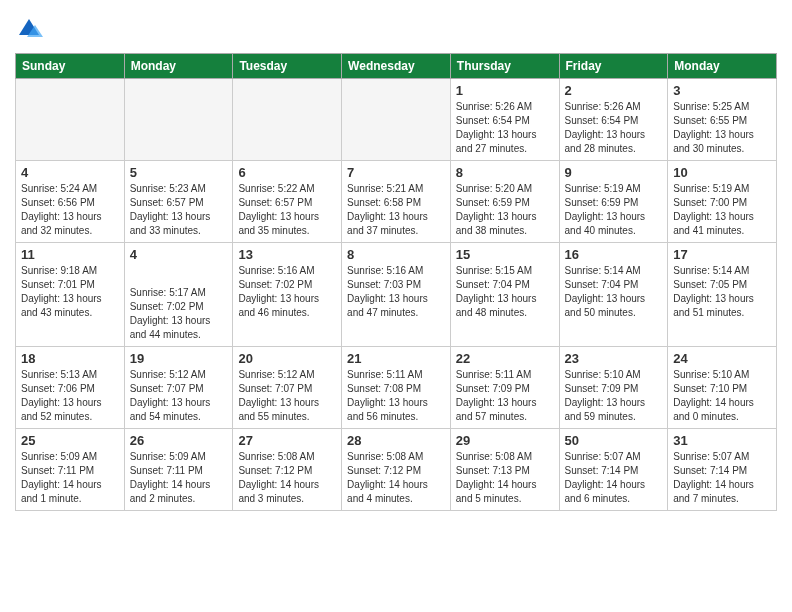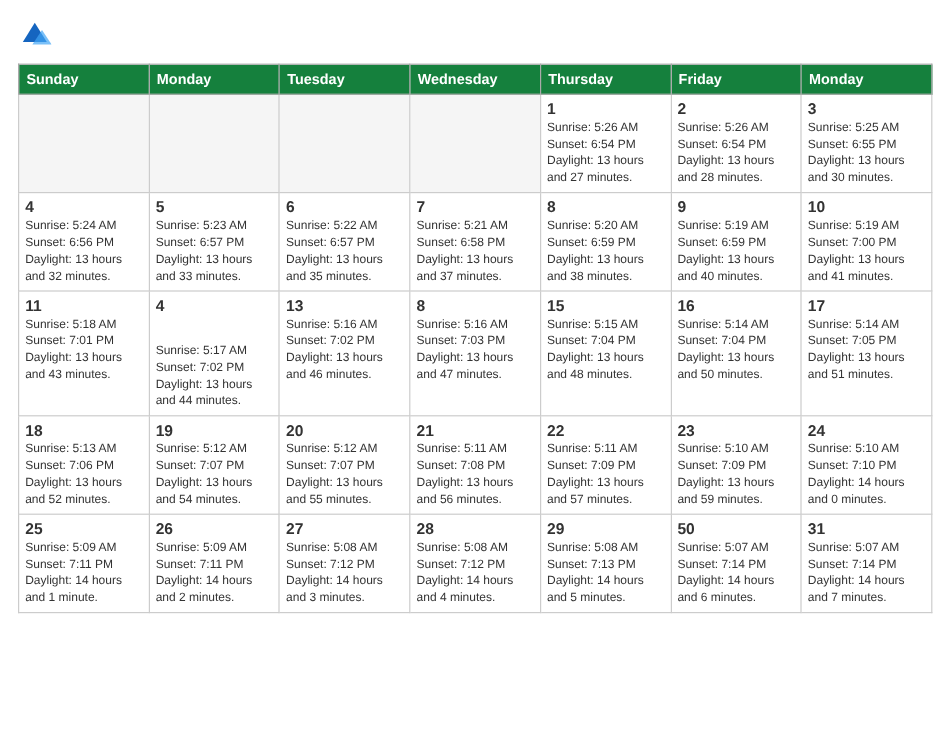--- a/index.html
+++ b/index.html
@@ -196,21 +196,21 @@
           <span class="day-number">10</span>
           <div class="day-info" style="white-space: pre-line;">Sunrise: 5:19 AM
 Sunset: 7:00 PM
 Daylight: 13 hours
 and 41 minutes.</div>
         </td>
       </tr>
       <tr>
         <td>
           <span class="day-number">11</span>
-          <div class="day-info" style="white-space: pre-line;">Sunrise: 5:18 AM
+          <div class="day-info" style="white-space: pre-line;">Sunrise: 9:18 AM
 Sunset: 7:01 PM
 Daylight: 13 hours
 and 43 minutes.</div>
         </td>
         <td>
           <span class="day-number">4</span>
           <div class="day-info" style="white-space: pre-line; margin-top: 24px;">Sunrise: 5:17 AM
 Sunset: 7:02 PM
 Daylight: 13 hours
 and 44 minutes.</div>

